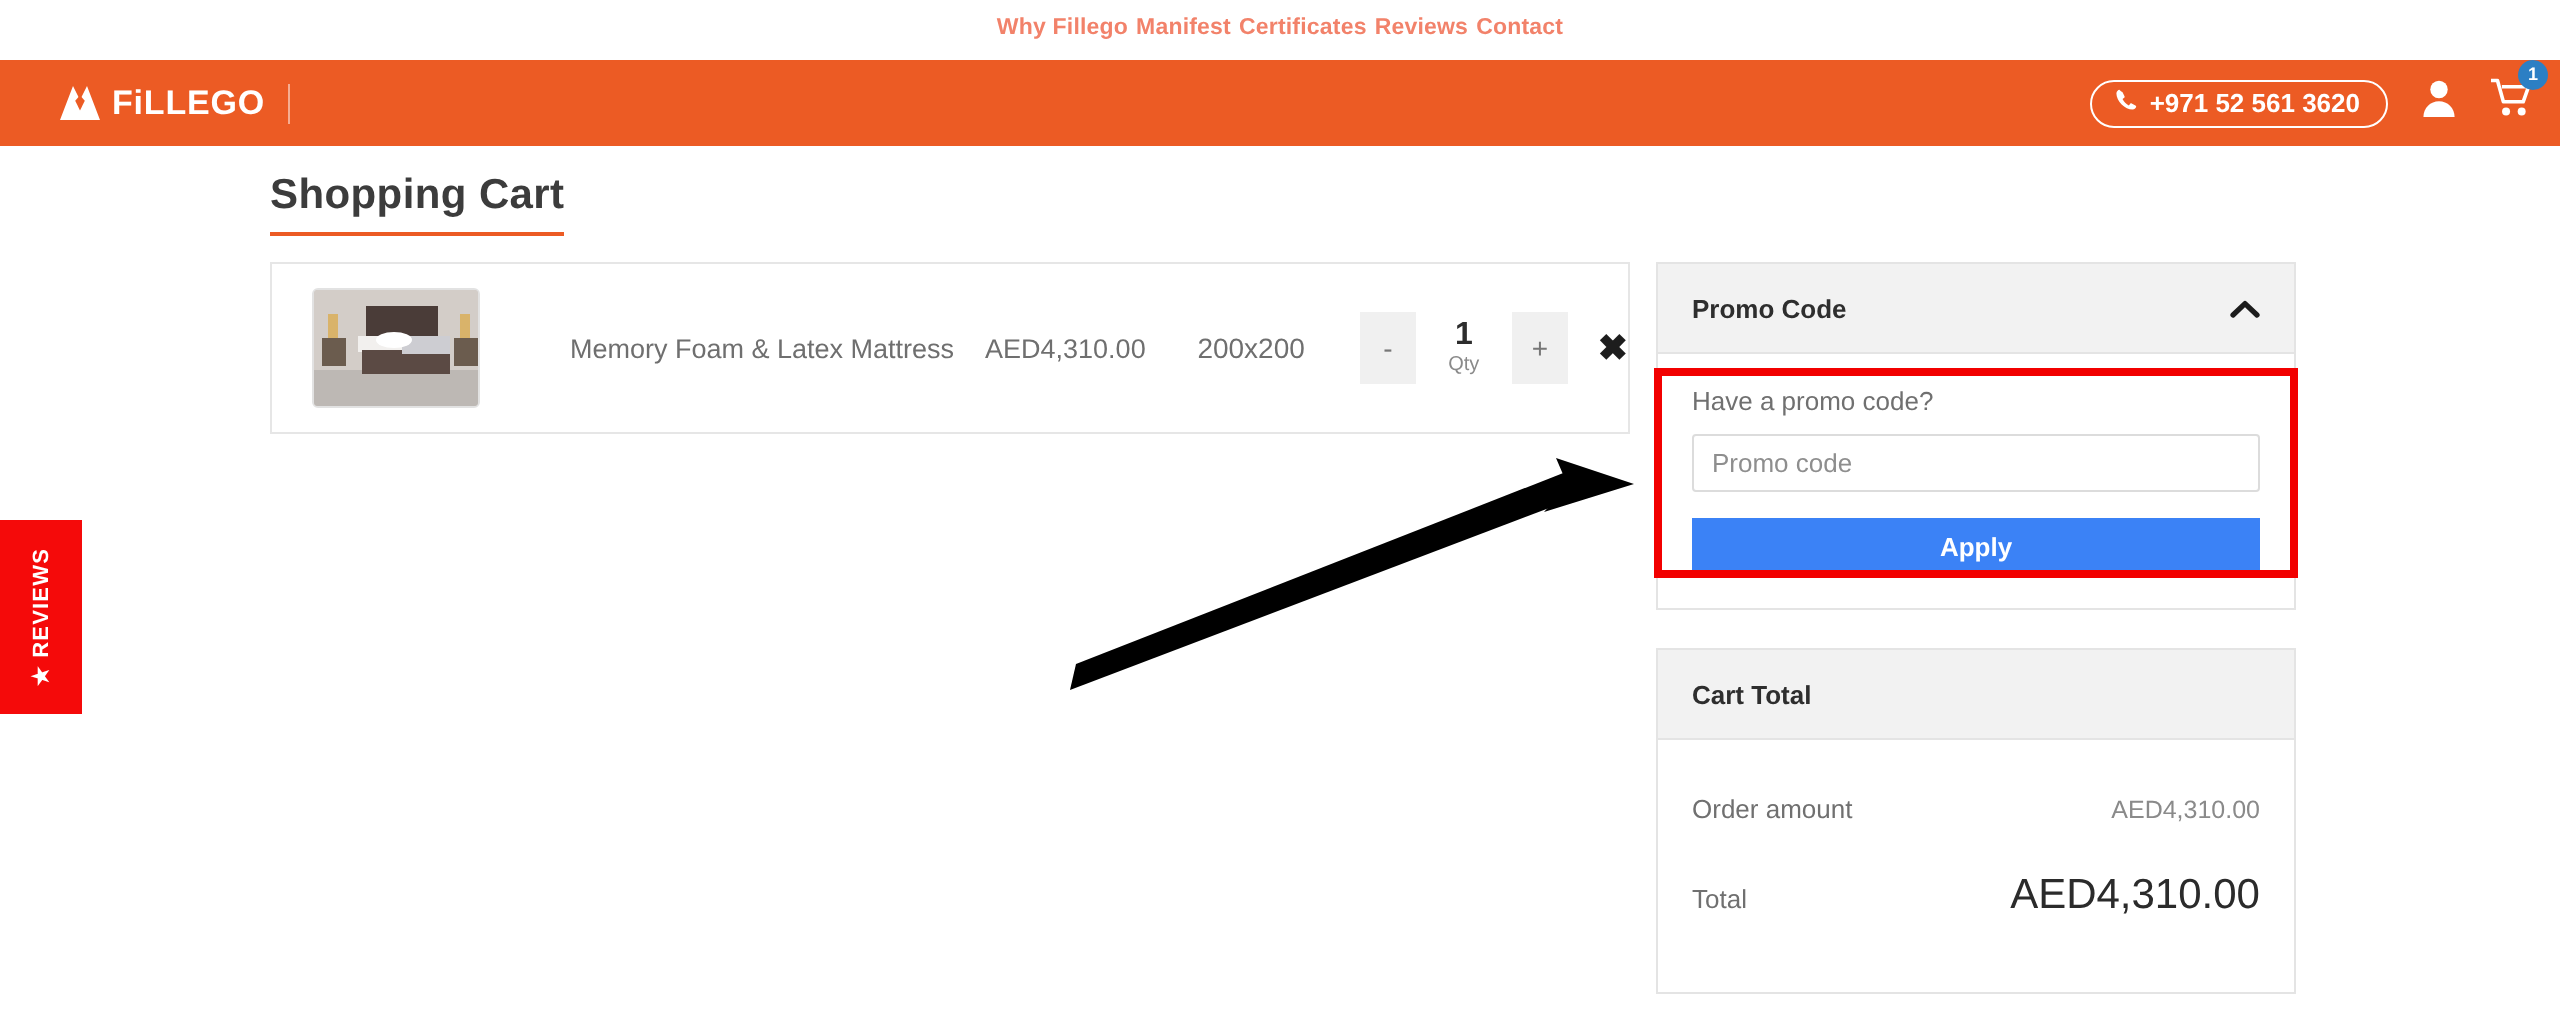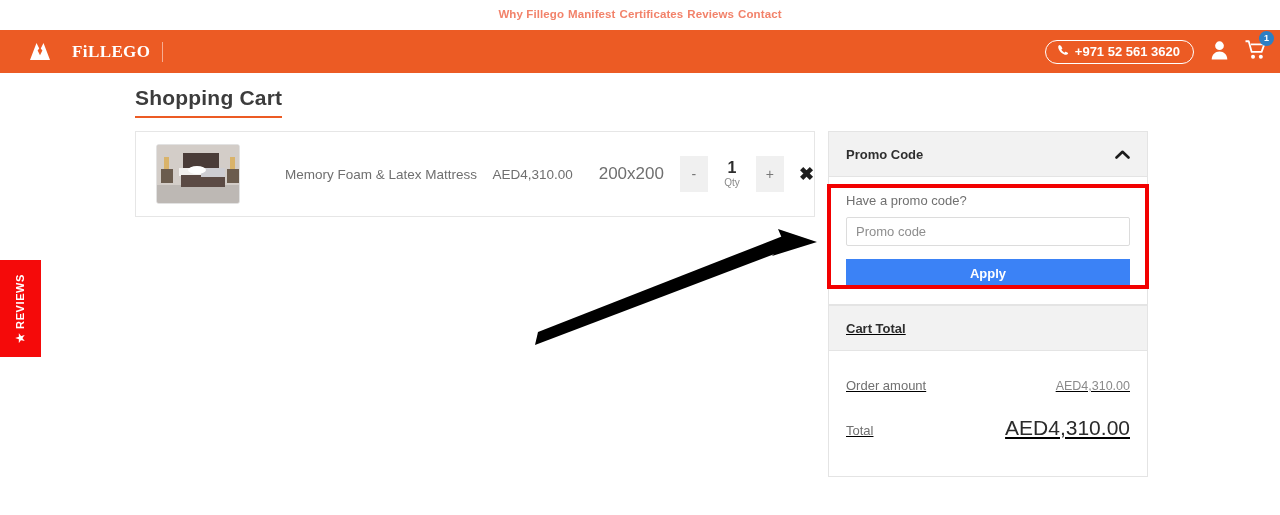--- a/index.html
+++ b/index.html
@@ -60,22 +60,21 @@
   .logo-mark {
     width: 22px; height: 19px;
     position: relative;
     flex: 0 0 auto;
   }
   .logo-text {
     color: #ffffff;
     font-size: 17px;
     font-weight: bold;
     letter-spacing: 0.4px;
-    font-family: Liberation Serif, serif;
-    margin-left: 16px;
+    font-family: Liberation Sans, sans-serif;
   }
 
   .nav-divider {
     width: 1px;
     height: 20px;
     background: rgba(255,255,255,0.5);
     margin: 0 12px;
     flex: 0 0 auto;
   }
 
@@ -175,21 +174,21 @@
     margin-left: 45px;
     width: 215px;
   }
   .item-price {
     color: #6f6f6f;
     font-size: 13.5px;
     width: 110px;
   }
   .item-size {
     color: #6f6f6f;
-    font-size: 17px;
+    font-size: 14px;
     width: 80px;
   }
   .qty-group {
     display: flex;
     align-items: center;
     gap: 7px;
     margin-left: 4px;
   }
   .qty-btn {
     width: 28px;
@@ -225,21 +224,21 @@
 
   
   .side-panel {
     position: absolute;
     left: 828px;
     width: 320px;
     background: #ffffff;
     border: 1px solid #e4e4e4;
   }
   #promo-panel { top: 131px; }
-  #total-panel { top: 305px; text-decoration: underline; }
+  #total-panel { top: 324px; }
 
   .panel-head {
     height: 45px;
     background: #f2f2f2;
     border-bottom: 1px solid #e4e4e4;
     display: flex;
     align-items: center;
     justify-content: space-between;
     padding: 0 17px;
   }

